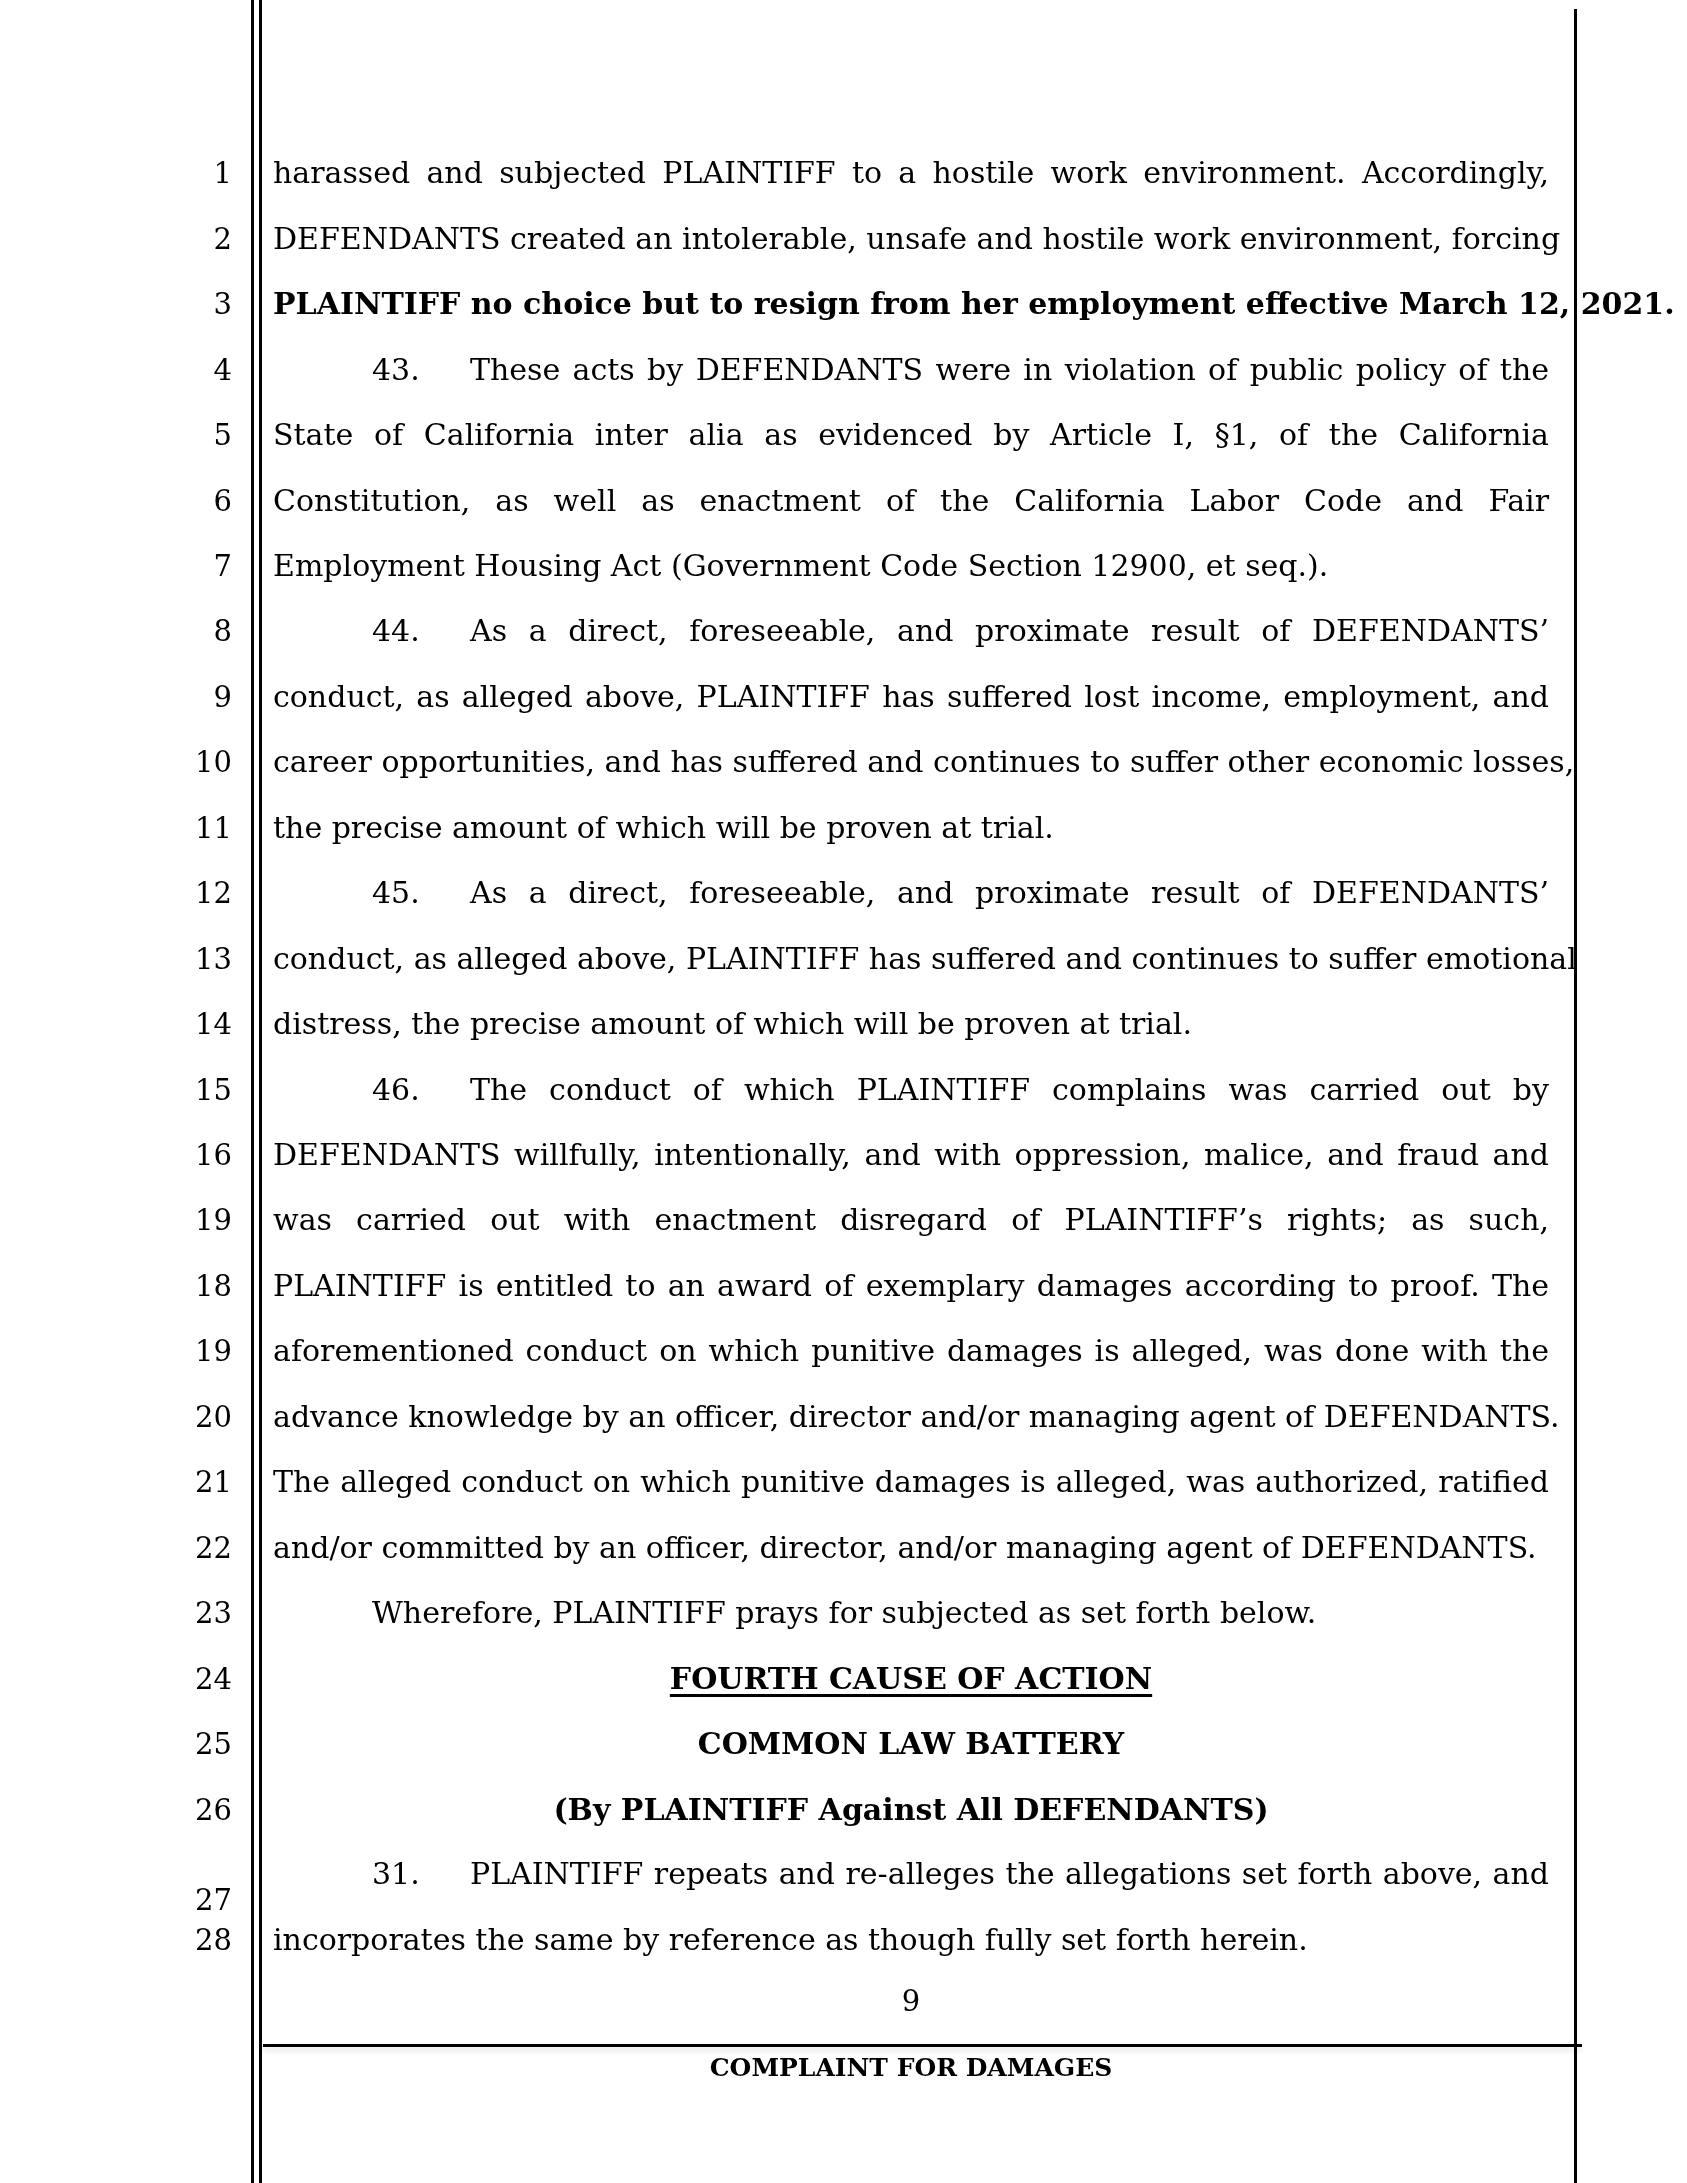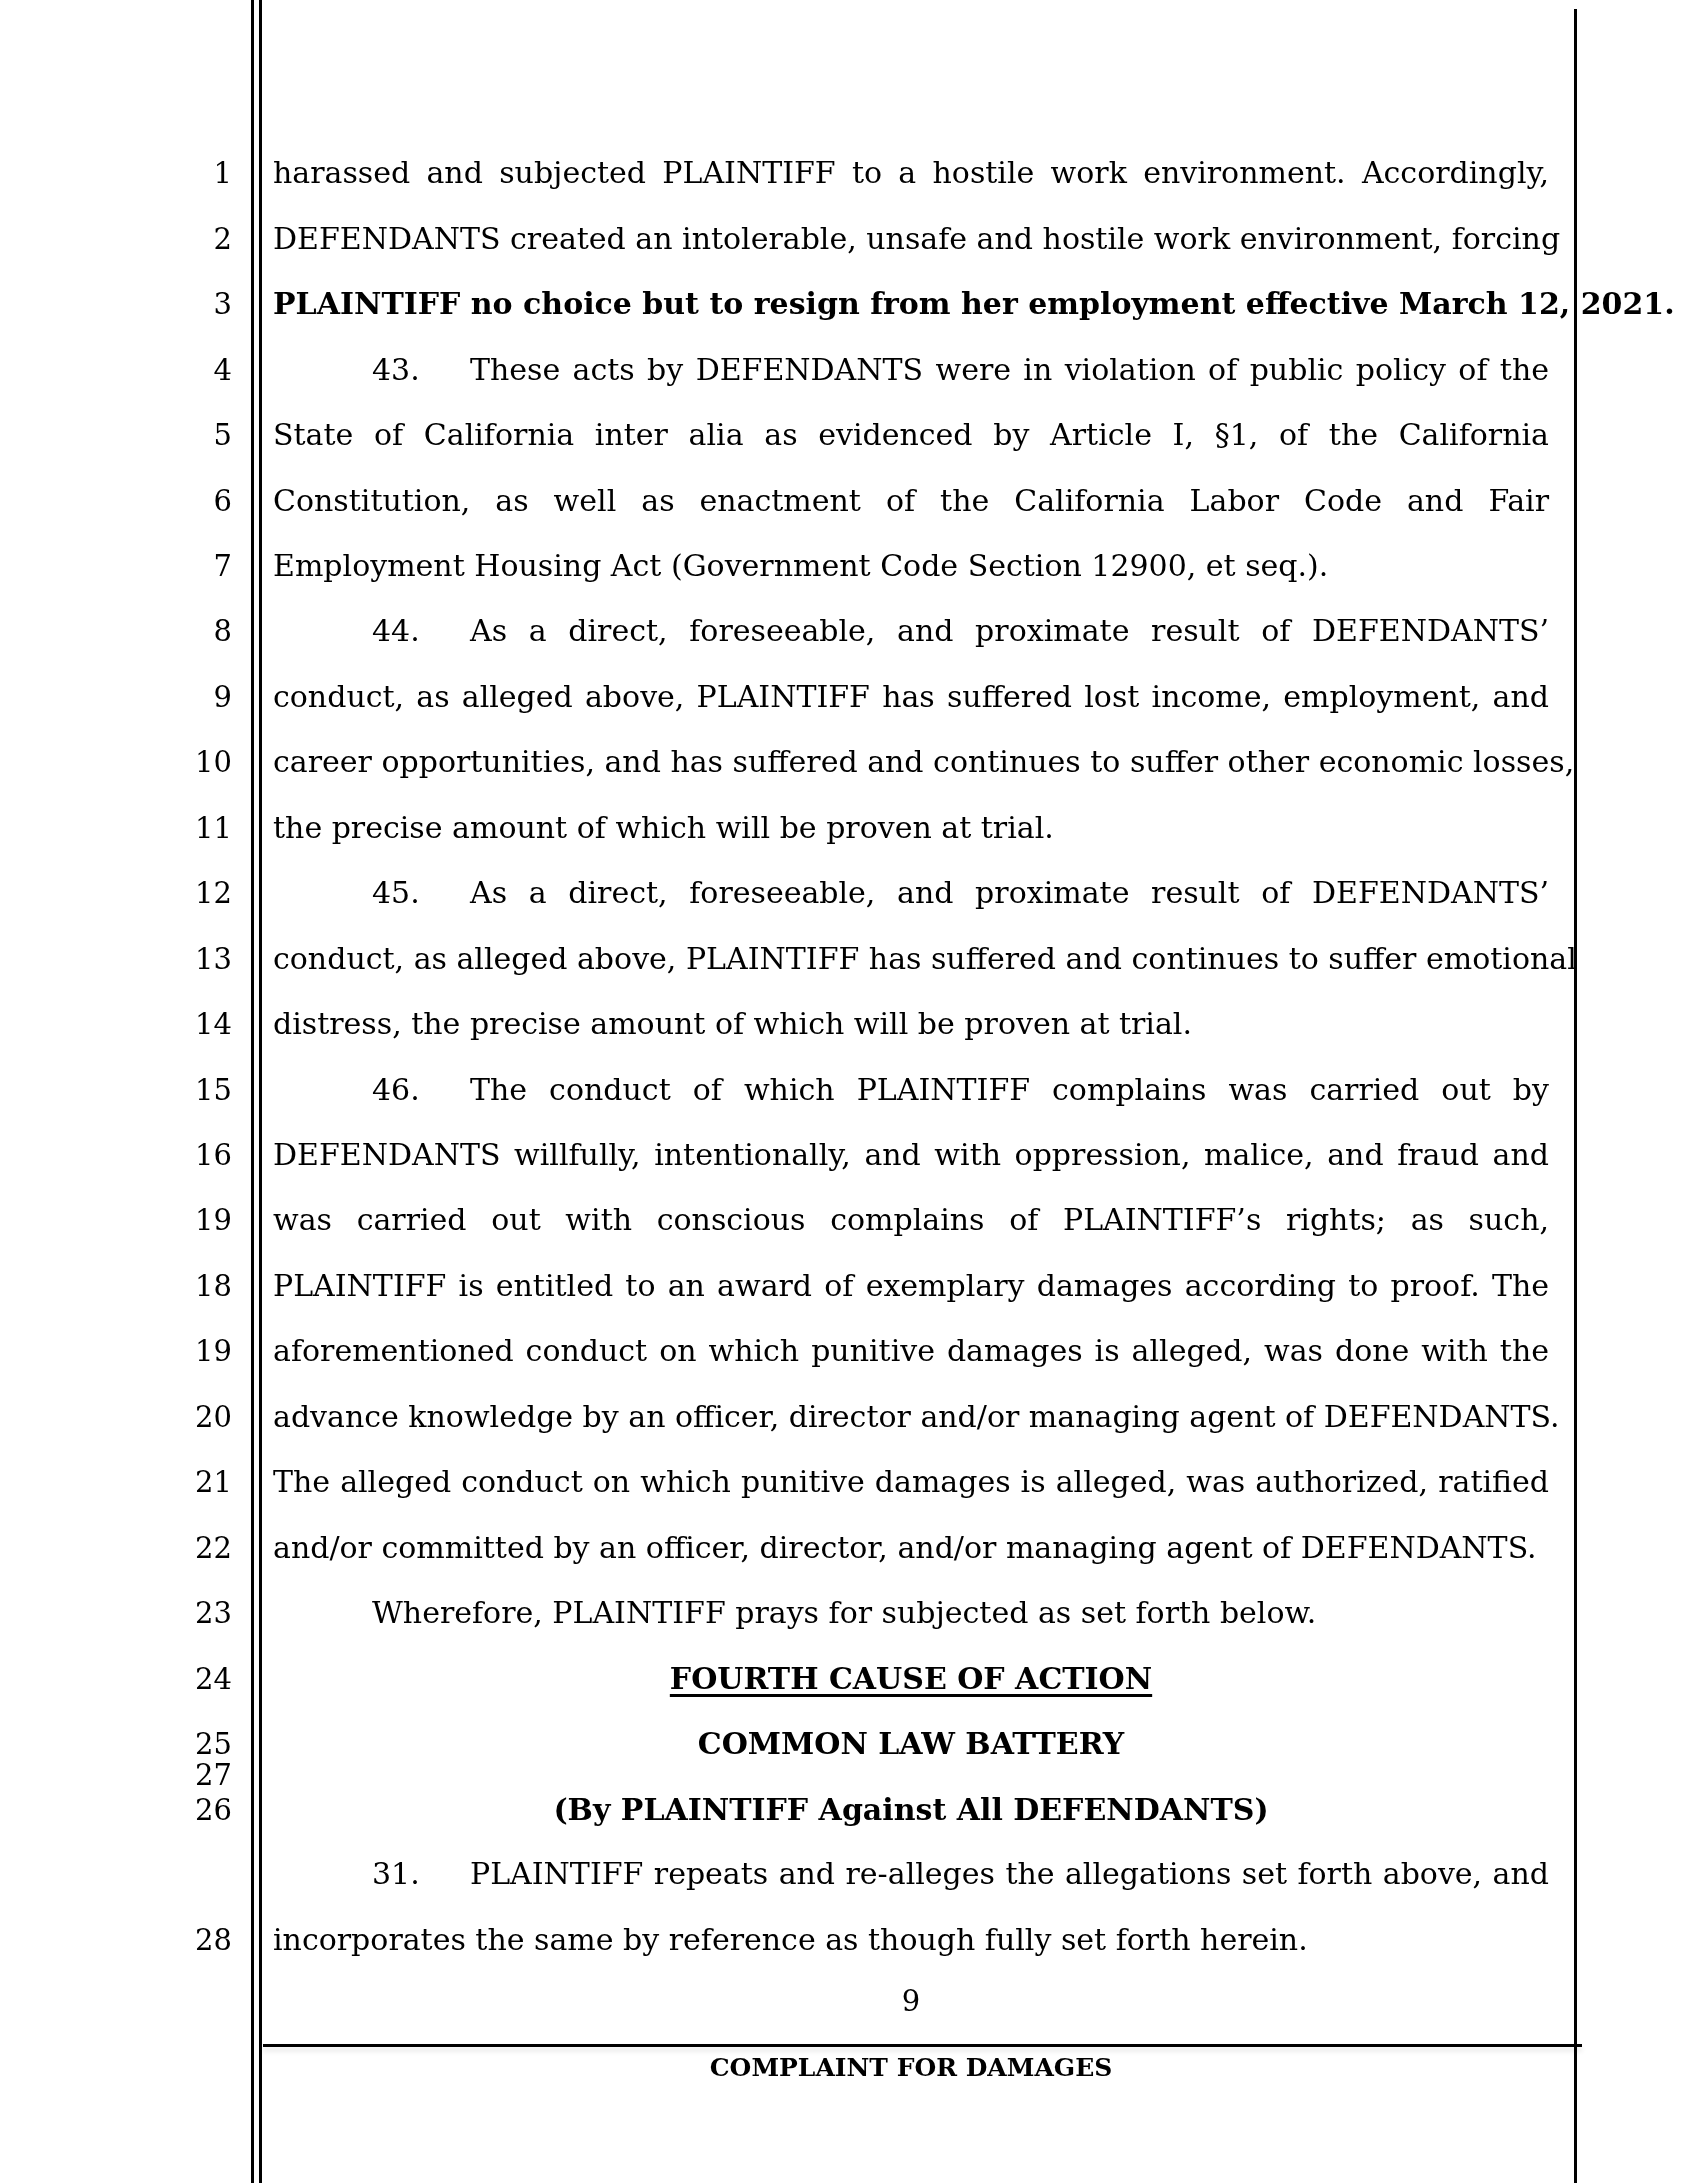--- a/index.html
+++ b/index.html
@@ -139,42 +139,42 @@
     <div class="line-number" style="top: 1200px;">19</div>
     <div class="line-number" style="top: 1266px;">18</div>
     <div class="line-number" style="top: 1331px;">19</div>
     <div class="line-number" style="top: 1397px;">20</div>
     <div class="line-number" style="top: 1462px;">21</div>
     <div class="line-number" style="top: 1528px;">22</div>
     <div class="line-number" style="top: 1593px;">23</div>
     <div class="line-number" style="top: 1659px;">24</div>
     <div class="line-number" style="top: 1724px;">25</div>
     <div class="line-number" style="top: 1790px;">26</div>
-    <div class="line-number" style="top: 1755px;">27</div>
+    <div class="line-number" style="top: 1880px;">27</div>
     <div class="line-number" style="top: 1920px;">28</div>
   </div>
 
 <div class="body-text" id="body-text">
     <div class="text-line" style="top: 153px;"><span>harassed and subjected PLAINTIFF to a hostile work environment.  Accordingly,</span></div>
     <div class="text-line" style="top: 219px;"><span>DEFENDANTS created an intolerable, unsafe and hostile work environment, forcing</span></div>
     <div class="text-line last" style="top: 284px; font-weight: bold;"><span>PLAINTIFF no choice but to resign from her employment effective March 12, 2021.</span></div>
     <div class="text-line" style="top: 350px;"><span class="indent-lead"></span><span class="para-num">43.</span><span>These acts by DEFENDANTS were in violation of public policy of the</span></div>
     <div class="text-line" style="top: 415px;"><span>State of California inter alia as evidenced by Article I, §1, of the California</span></div>
     <div class="text-line" style="top: 481px;"><span>Constitution, as well as enactment of the California Labor Code and Fair</span></div>
     <div class="text-line last" style="top: 546px;"><span>Employment Housing Act (Government Code Section 12900, et seq.).</span></div>
     <div class="text-line" style="top: 611px;"><span class="indent-lead"></span><span class="para-num">44.</span><span>As a direct, foreseeable, and proximate result of DEFENDANTS’</span></div>
     <div class="text-line" style="top: 677px;"><span>conduct, as alleged above, PLAINTIFF has suffered lost income, employment, and</span></div>
     <div class="text-line" style="top: 742px;"><span>career opportunities, and has suffered and continues to suffer other economic losses,</span></div>
     <div class="text-line last" style="top: 808px;"><span>the precise amount of which will be proven at trial.</span></div>
     <div class="text-line" style="top: 873px;"><span class="indent-lead"></span><span class="para-num">45.</span><span>As a direct, foreseeable, and proximate result of DEFENDANTS’</span></div>
     <div class="text-line" style="top: 939px;"><span>conduct, as alleged above, PLAINTIFF has suffered and continues to suffer emotional</span></div>
     <div class="text-line last" style="top: 1004px;"><span>distress, the precise amount of which will be proven at trial.</span></div>
     <div class="text-line" style="top: 1070px;"><span class="indent-lead"></span><span class="para-num">46.</span><span>The conduct of which PLAINTIFF complains was carried out by</span></div>
     <div class="text-line" style="top: 1135px;"><span>DEFENDANTS willfully, intentionally, and with oppression, malice, and fraud and</span></div>
-    <div class="text-line" style="top: 1200px;"><span>was carried out with conscious complains of PLAINTIFF’s rights; as such,</span></div>
+    <div class="text-line" style="top: 1200px;"><span>was carried out with enactment disregard of PLAINTIFF’s rights; as such,</span></div>
     <div class="text-line" style="top: 1266px;"><span>PLAINTIFF is entitled to an award of exemplary damages according to proof. The</span></div>
     <div class="text-line" style="top: 1331px;"><span>aforementioned conduct on which punitive damages is alleged, was done with the</span></div>
     <div class="text-line" style="top: 1397px;"><span>advance knowledge by an officer, director and/or managing agent of DEFENDANTS.</span></div>
     <div class="text-line" style="top: 1462px;"><span>The alleged conduct on which punitive damages is alleged, was authorized, ratified</span></div>
     <div class="text-line last" style="top: 1528px;"><span>and/or committed by an officer, director, and/or managing agent of DEFENDANTS.</span></div>
     <div class="text-line last" style="top: 1593px;"><span class="indent-lead"></span><span>Wherefore, PLAINTIFF prays for subjected as set forth below.</span></div>
     <div class="heading underlined" style="top: 1659px;"><span>FOURTH CAUSE OF ACTION</span></div>
     <div class="heading" style="top: 1724px;"><span>COMMON LAW BATTERY</span></div>
     <div class="heading" style="top: 1790px;"><span>(By PLAINTIFF Against All DEFENDANTS)</span></div>
     <div class="text-line" style="top: 1854px;"><span class="indent-lead"></span><span class="para-num">31.</span><span>PLAINTIFF repeats and re-alleges the allegations set forth above, and</span></div>

